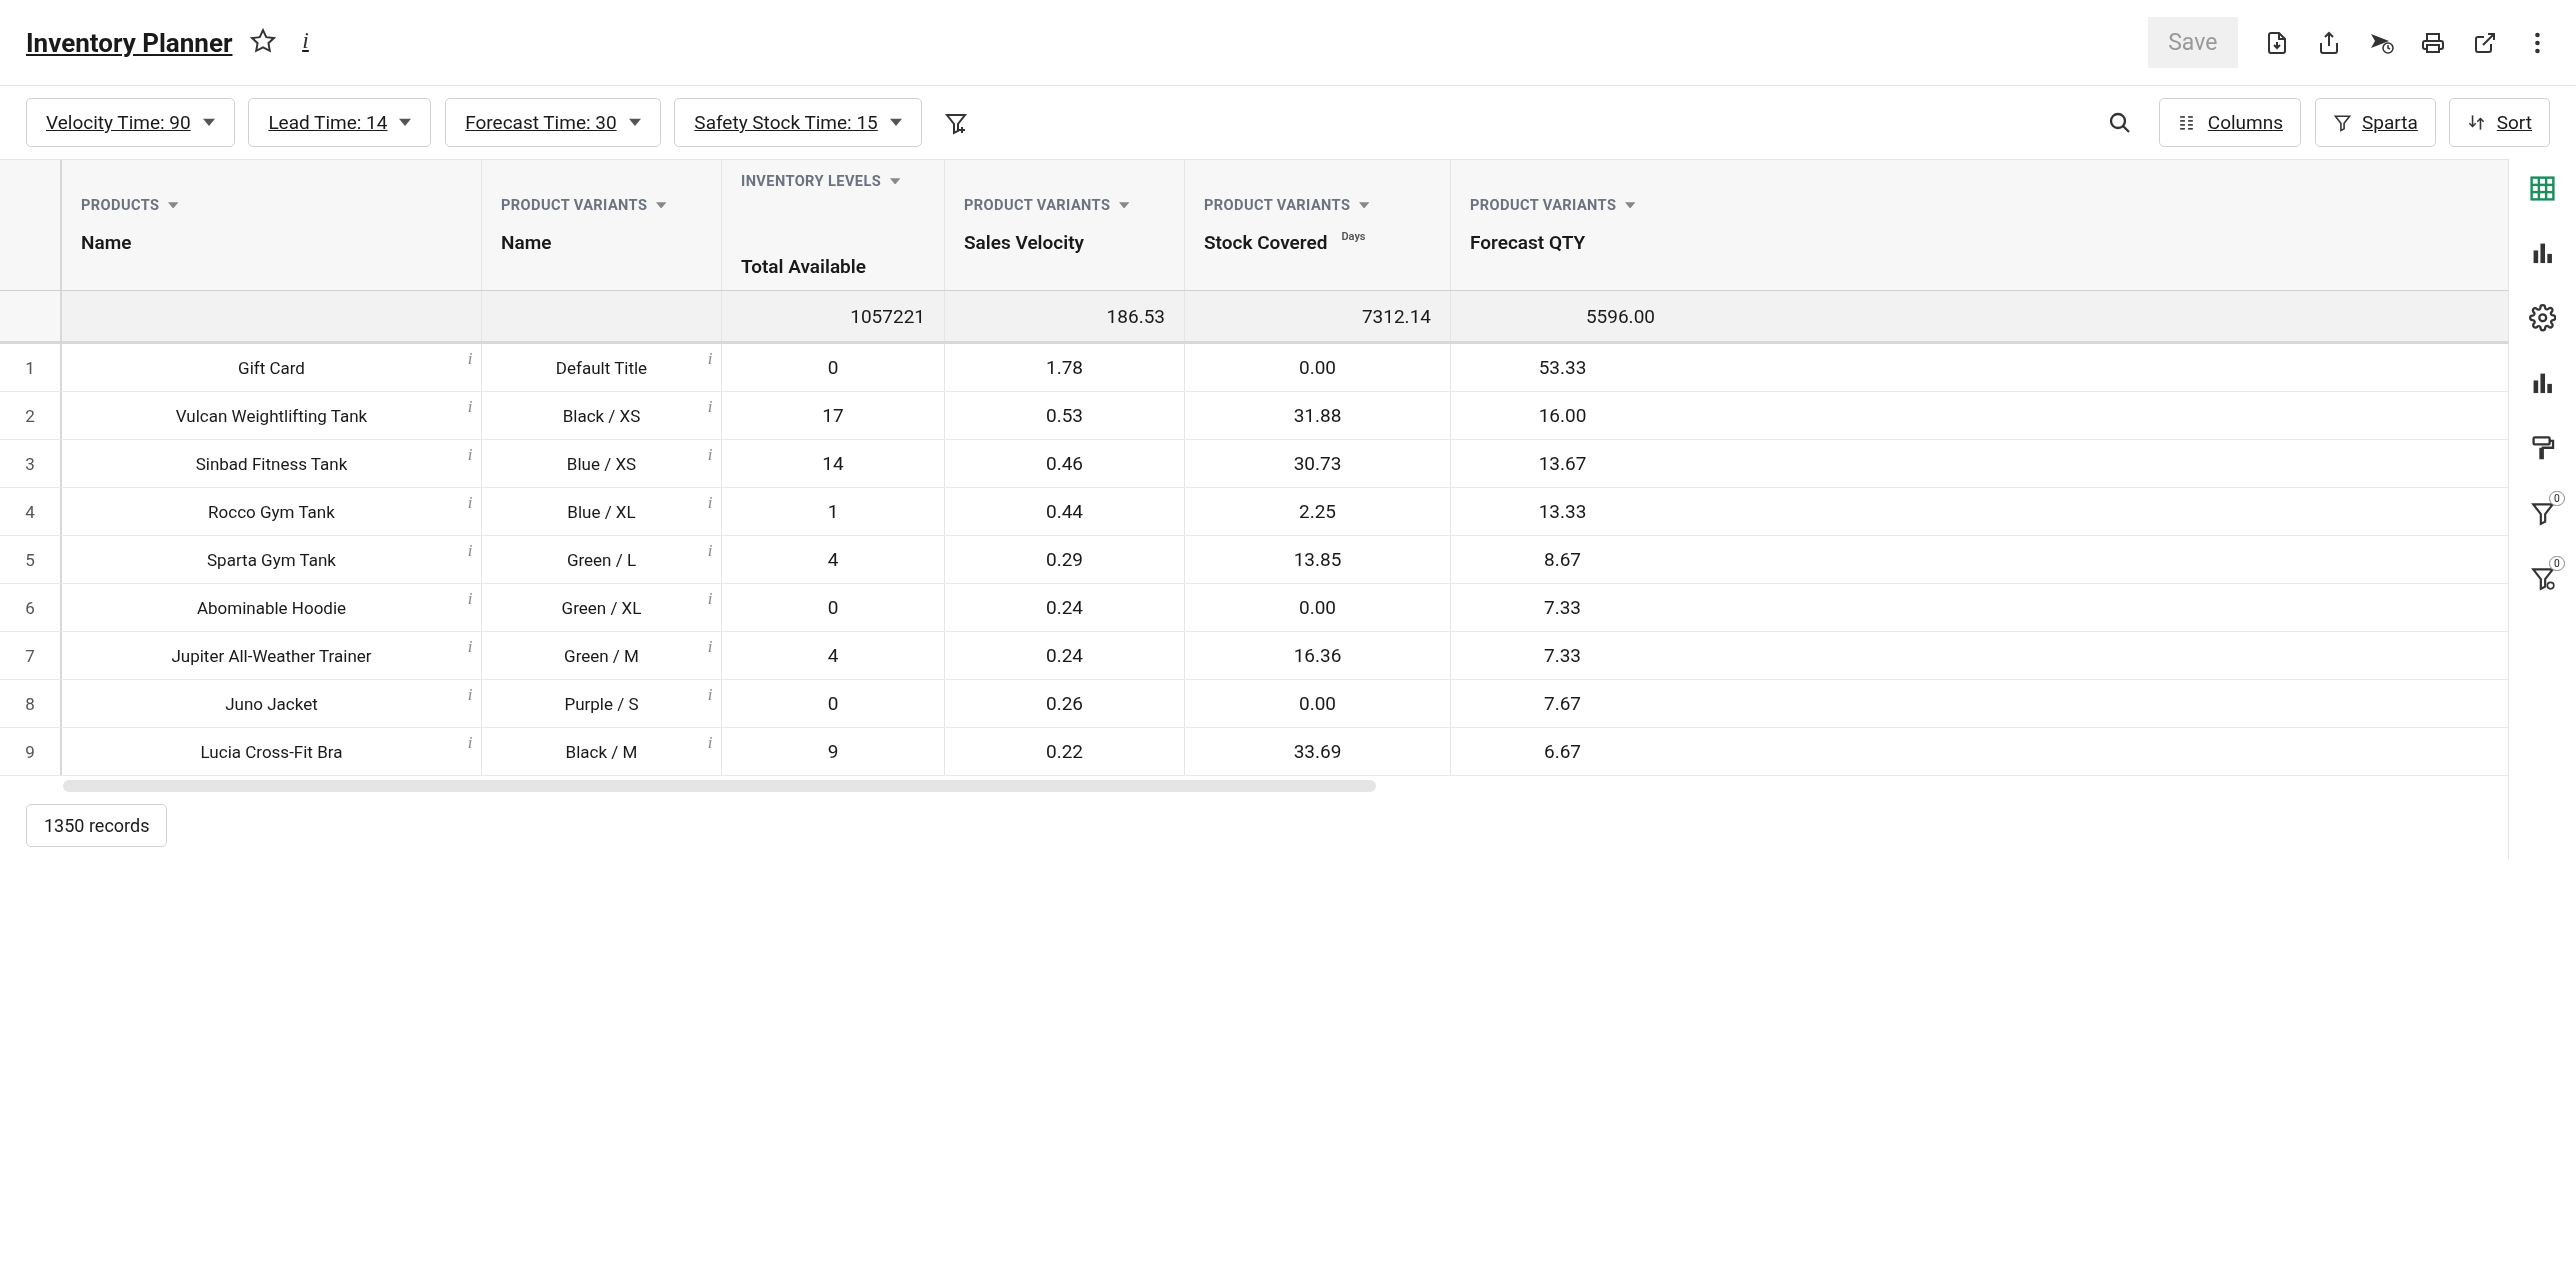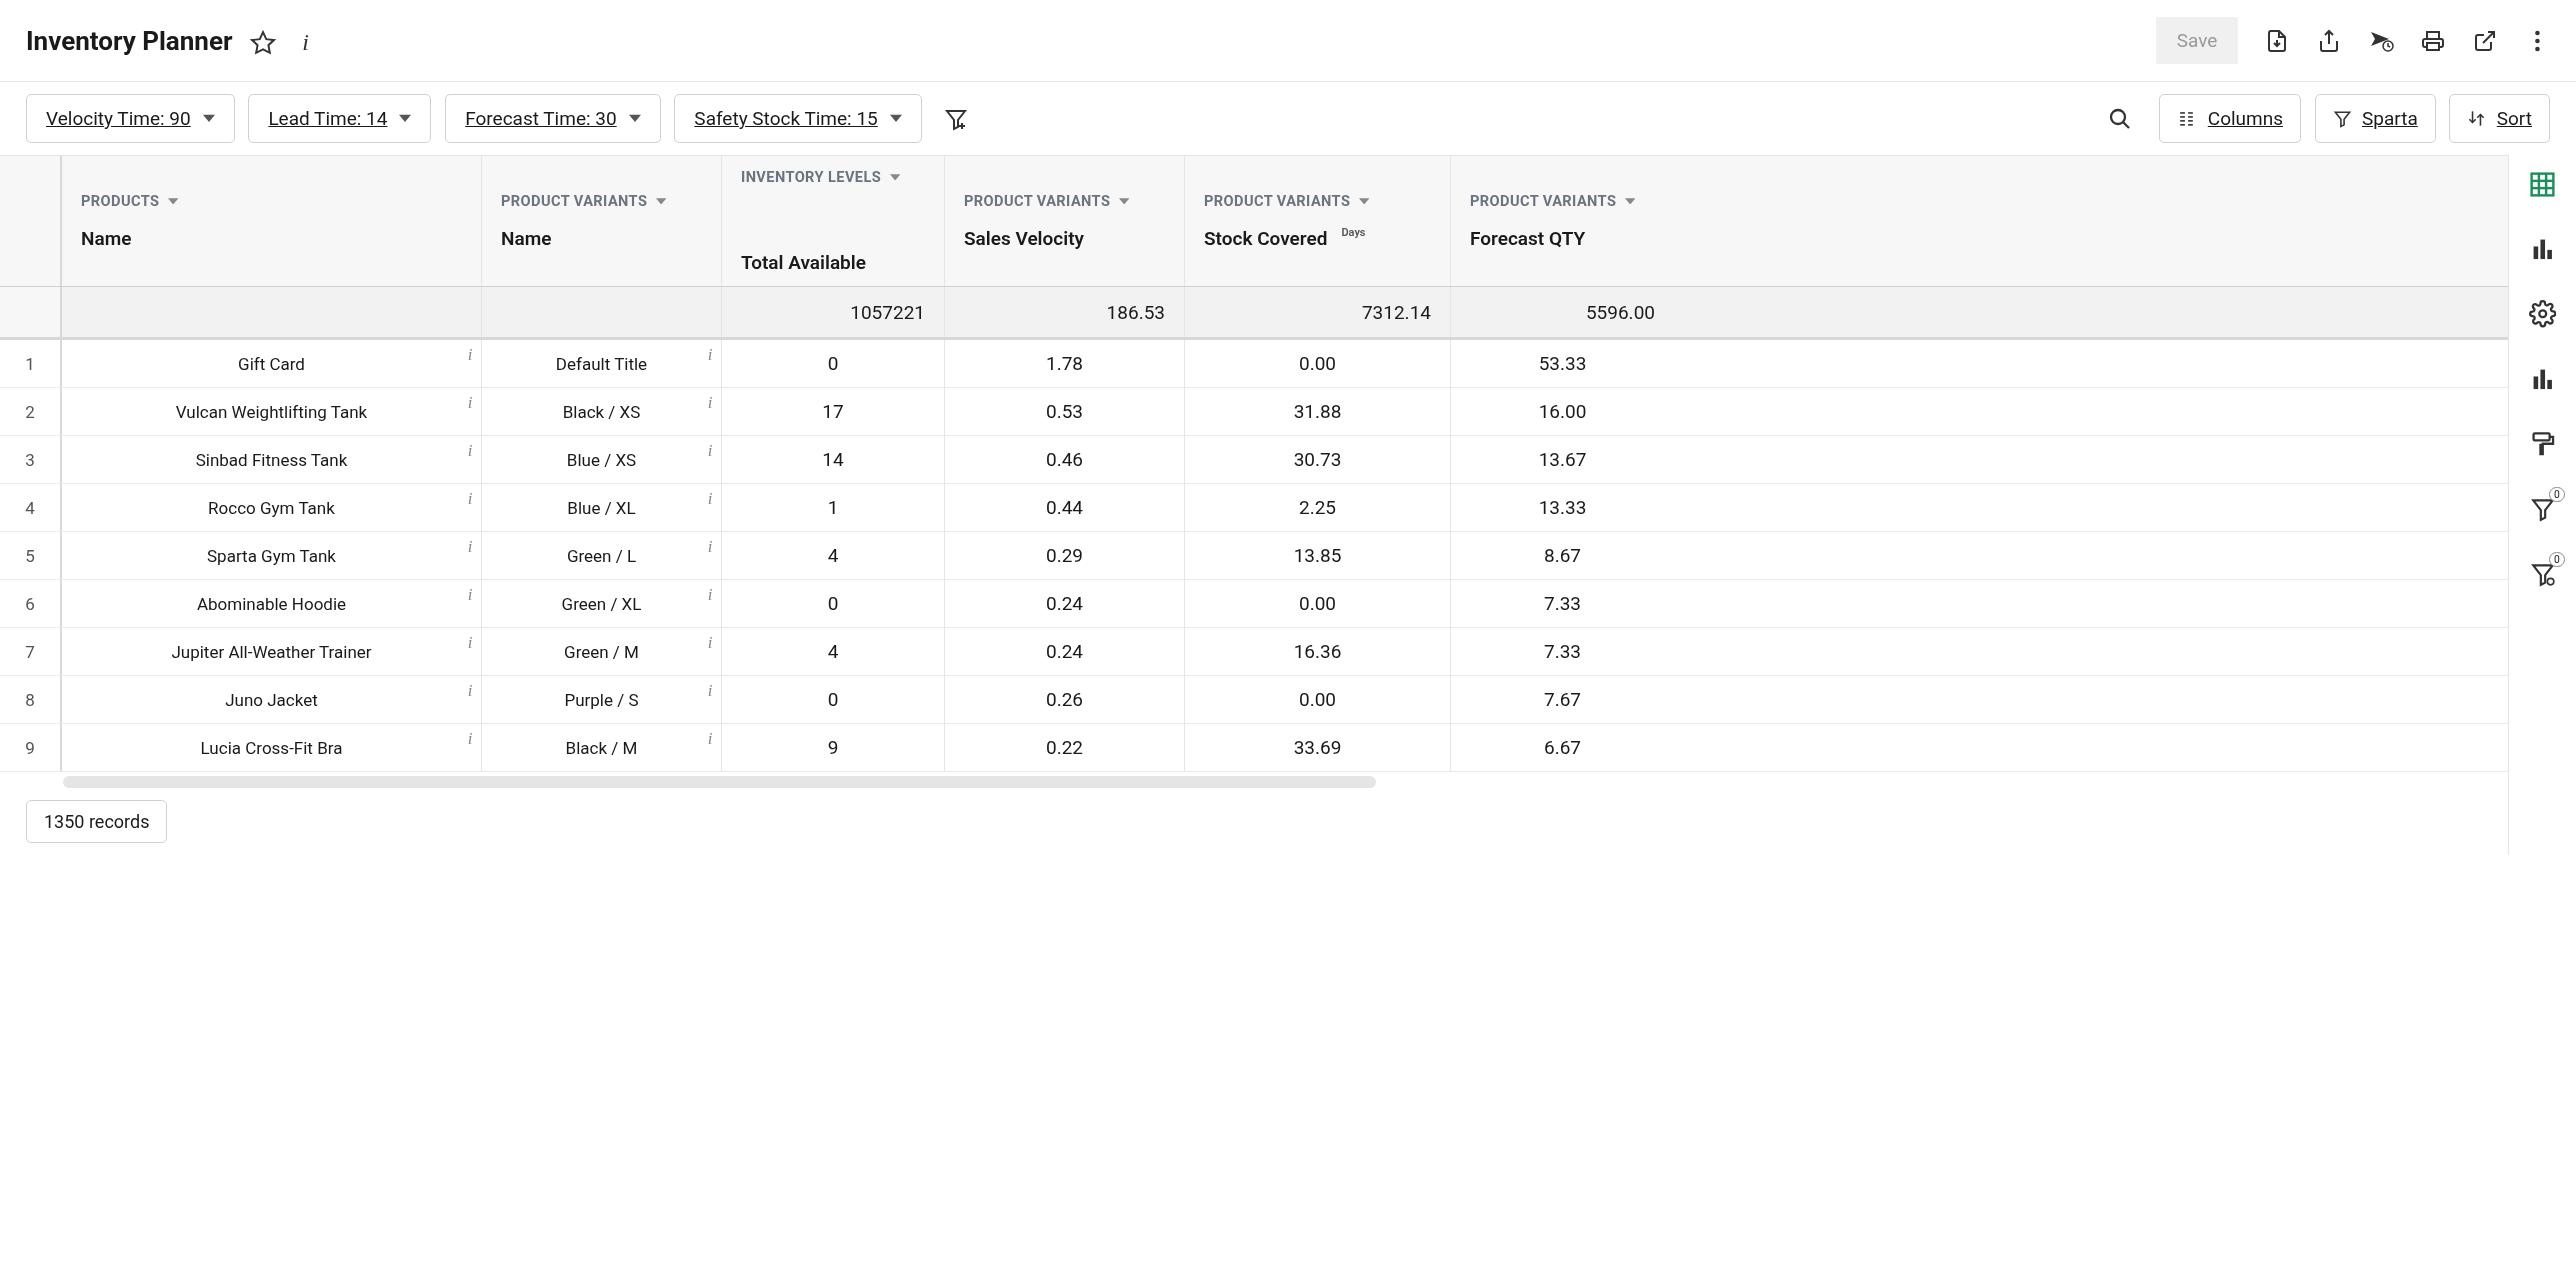--- a/index.html
+++ b/index.html
@@ -1,23 +1,23 @@
 <!DOCTYPE html>
 <html style="font-size:13.7px"><head>
   <meta charset="utf-8">
   <style>
     * { margin: 0; padding: 0; box-sizing: border-box; font-family: -apple-system, BlinkMacSystemFont, "Segoe UI", Roboto, Helvetica, Arial, sans-serif; }
     body { background: #fff; color: #1a1a1a; font-size: 17px; }
 
     .header { display: flex; align-items: center; justify-content: space-between; padding: 17px 26px 17px 26px; border-bottom: 0.9px solid #e5e5e5; }
-    .header-left { display: flex; align-items: flex-end; gap: 17px; }
+    .header-left { display: flex; align-items: flex-start; gap: 17px; text-decoration: underline; }
     .title { font-size: 26px; font-weight: 700; }
     .header-icon { width: 26px; height: 26px; display: flex; align-items: center; justify-content: center; cursor: pointer; color: #333; }
     .header-right { display: flex; align-items: center; gap: 26px; }
-    .save-btn { background: #f0f0f0; border: none; padding: 12px 20.6px; font-size: 19px; color: #999; border-radius: 1px; cursor: pointer; }
+    .save-btn { background: #f0f0f0; border: none; padding: 12px 20.6px; font-size: 23px; color: #999; border-radius: 1px; cursor: pointer; }
 
     .toolbar { display: flex; align-items: center; padding: 12px 26px; gap: 13.7px; text-decoration: underline; }
     .dropdown { border: 0.9px solid #d0d0d0; border-radius: 5.1px; padding: 12px 19px; display: flex; align-items: center; gap: 12px; font-size: 19px; cursor: pointer; background: #fff; }
     .filter-icon { margin-left: 8.6px; cursor: pointer; }
     .spacer { flex: 1; }
     .tool-btn { border: 0.9px solid #d0d0d0; border-radius: 5.1px; padding: 12px 17px; display: flex; align-items: center; gap: 10.3px; font-size: 19px; cursor: pointer; background: #fff; }
     .icon-btn { display:flex; align-items:center; justify-content:center; cursor:pointer; }
 
     .main-wrap { display: flex; }
     .grid-wrap { flex: 1; overflow: hidden; border-right: 0.9px solid #e5e5e5; position:relative; }

